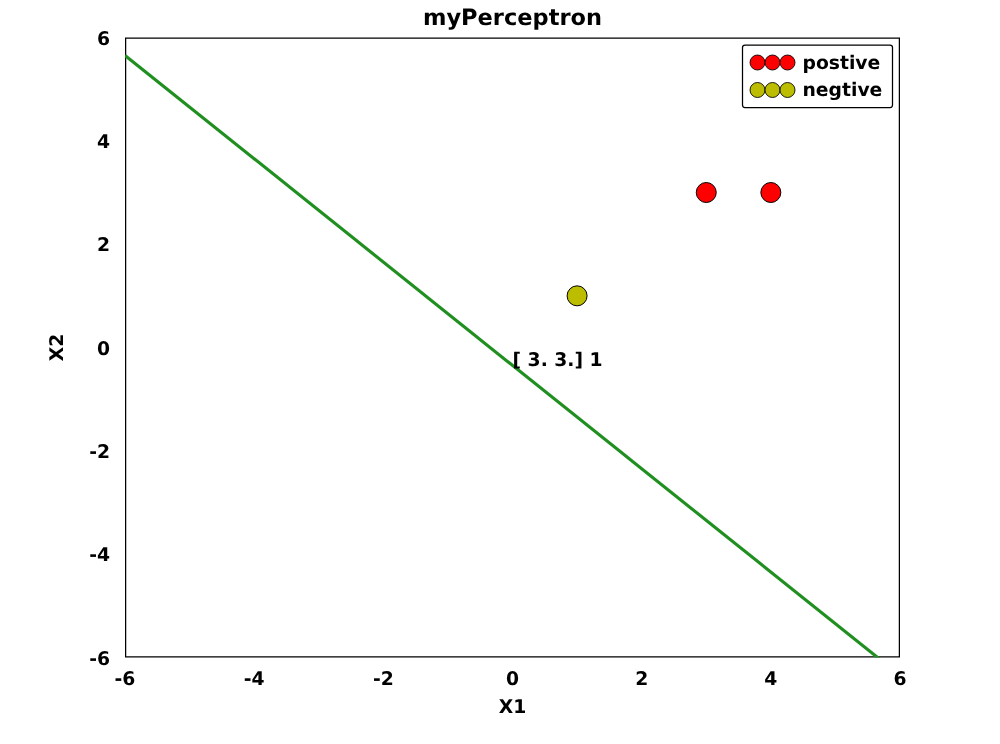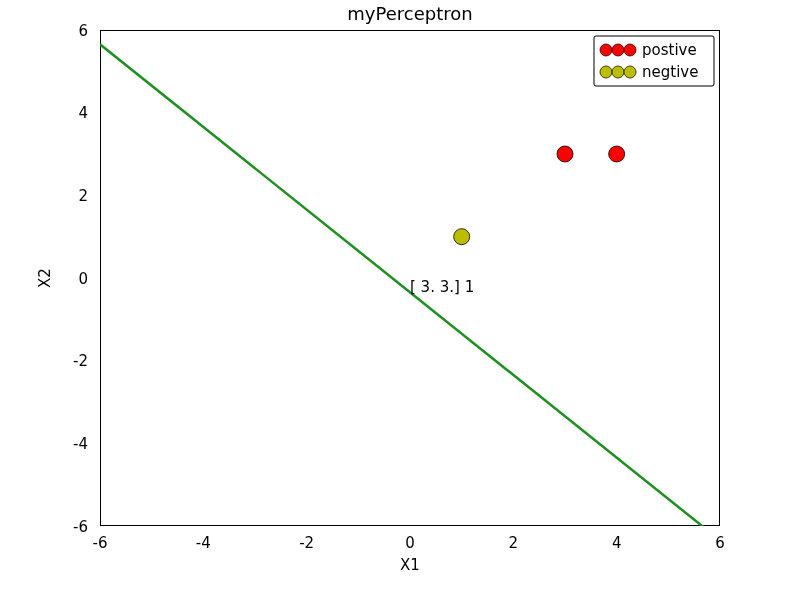--- a/index.html
+++ b/index.html
@@ -8,20 +8,21 @@
     width: 800px;
     height: 595px;
     background: #ffffff;
     font-family: "DejaVu Sans", "Bitstream Vera Sans", Arial, sans-serif;
     overflow: hidden;
   }
   .figure {
     position: relative;
     width: 756px;
     height: 595px;
+    font-weight: bold;
   }
   .axes-rect {
     position: absolute;
     left: 100px;
     top: 30px;
     width: 620px;
     height: 496px;
     border: 1px solid #000;
     box-sizing: border-box;
   }

